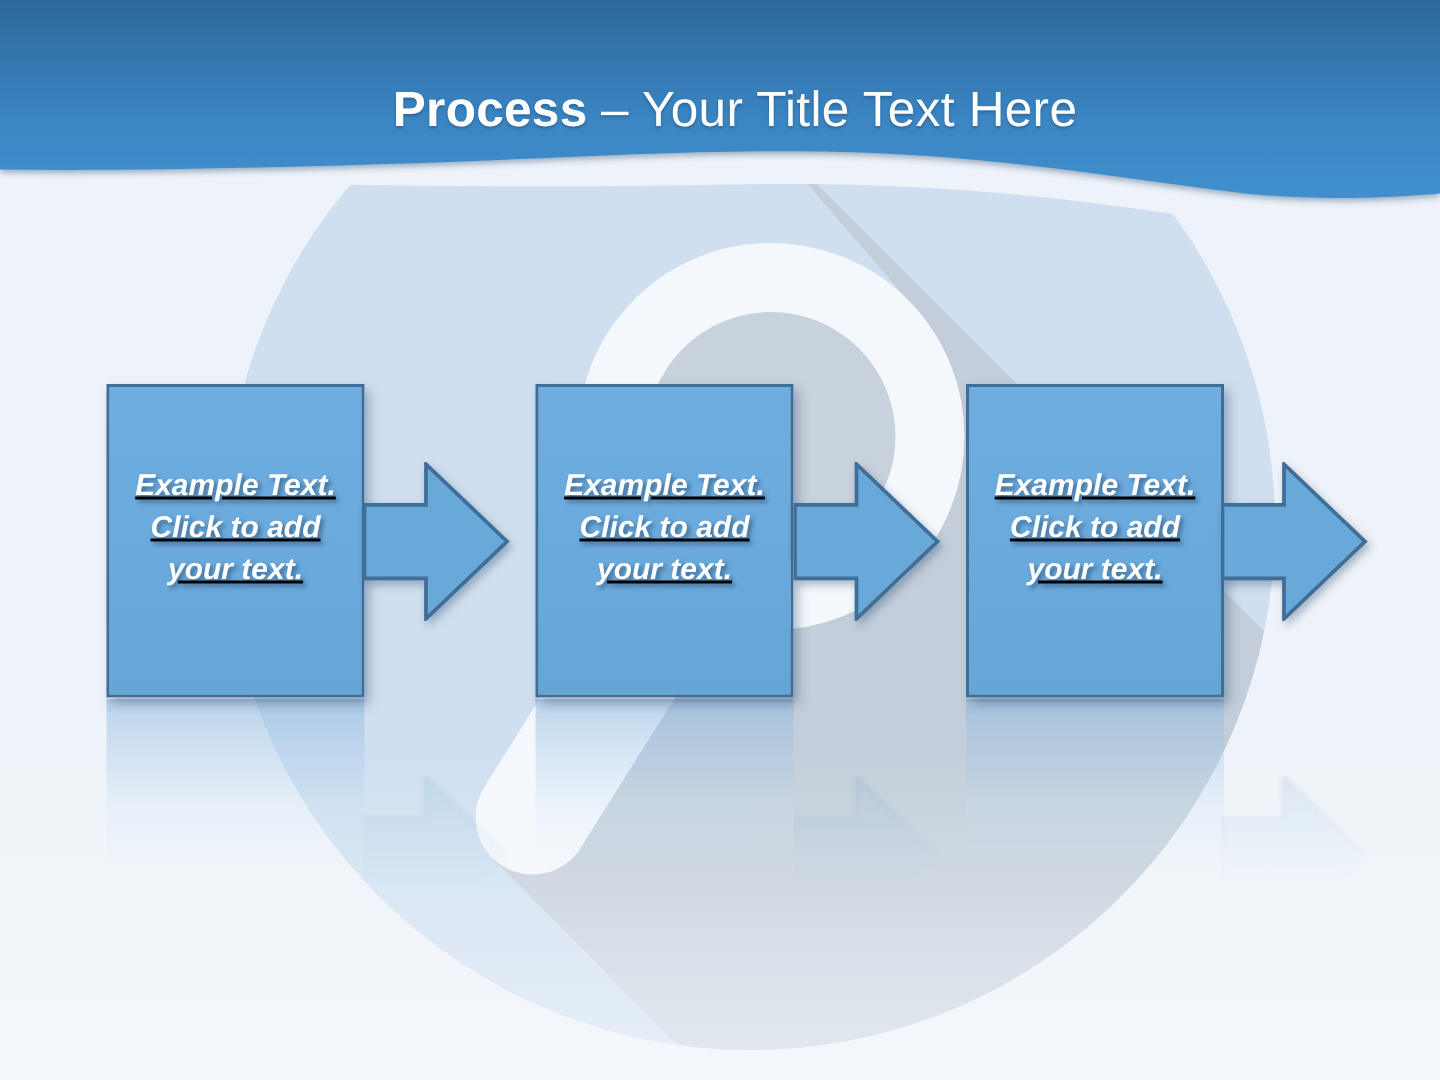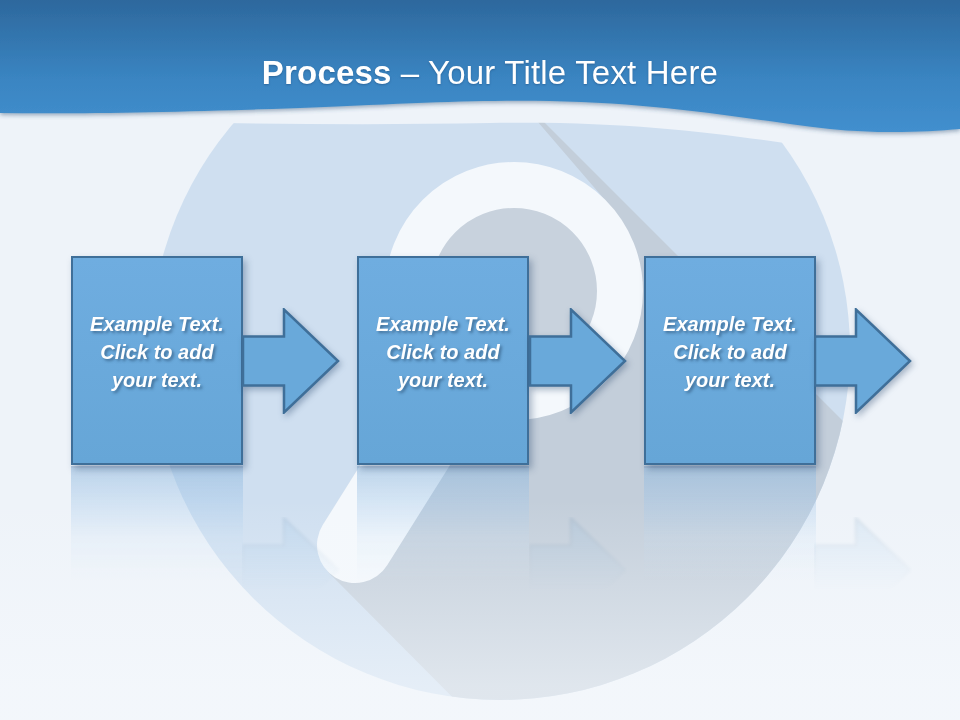--- a/index.html
+++ b/index.html
@@ -19,20 +19,21 @@
   }
   .title .kw{font-weight:bold;}
   .title .rest{font-weight:normal;margin-left:9px;}
 
   
   .box{
     position:absolute;top:256px;width:172px;height:209px;box-sizing:border-box;
     background:linear-gradient(180deg,#6fade0 0%,#66a6d7 100%);
     border:2px solid #3f6f99;
     box-shadow:3px 4px 7px rgba(30,60,100,.35);
+    text-decoration:underline;
   }
   .box-text{
     padding-top:52px;text-align:center;color:#ffffff;
     font-style:italic;font-weight:600;font-size:20px;line-height:28px;
     text-shadow:2px 2px 3px rgba(30,62,95,.55);
   }
   .arrow{position:absolute;top:308px;filter:drop-shadow(2px 3px 3px rgba(30,60,100,.35));}
   .arrow polygon{stroke:#3f6f99;stroke-width:2.5;stroke-linejoin:miter;}
 
   

